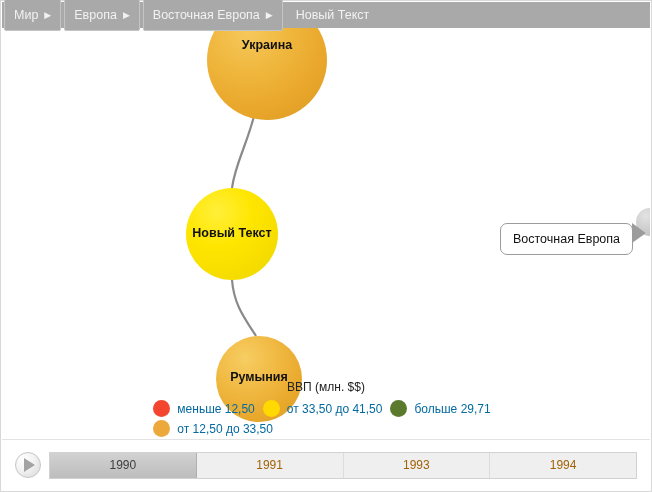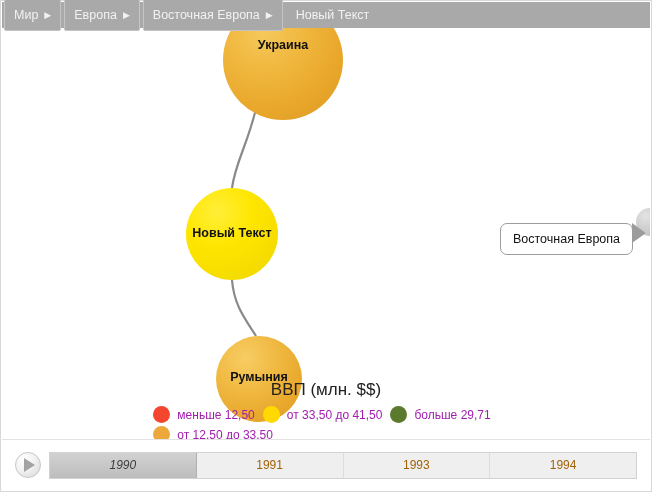--- a/index.html
+++ b/index.html
@@ -72,21 +72,21 @@
   .node-label {
     font-size: 12.5px;
     font-weight: bold;
     color: #111;
     white-space: nowrap;
     pointer-events: none;
   }
 
   
   #node-ukraine {
-    left: 221px; top: -28px;
+    left: 205px; top: -28px;
     width: 120px; height: 120px;
     background: radial-gradient(circle at 34% 26%, #f6c95c 0%, #f0b83f 32%, #e9a72b 66%, #d99a22 100%);
   }
   #node-ukraine .node-label { margin-top: 38px; }
 
   
   #node-newtext {
     left: 184px; top: 160px;
     width: 92px; height: 92px;
     background: radial-gradient(circle at 34% 26%, #ffef3a 0%, #ffe600 38%, #f5dc00 75%, #ecd400 100%);
@@ -146,39 +146,39 @@
   
   #legend {
     position: absolute;
     left: 0; top: 352px;
     width: 648px;
     display: flex;
     flex-direction: column;
     align-items: center;
   }
   #legend-title {
-    font-size: 17px;
+    font-size: 12px;
     color: #222;
     margin-bottom: 6px;
   }
   #legend-rows { display: flex; flex-direction: column; gap: 3px; }
   .legend-row { display: flex; align-items: center; }
   .legend-item {
     display: flex; align-items: center;
     cursor: pointer;
     margin-right: 8px;
   }
   .legend-swatch {
     width: 17px; height: 17px;
     border-radius: 50%;
     flex: none;
   }
   .legend-text {
     font-size: 12px;
-    color: #a21caf;
+    color: #0369a1;
     margin-left: 7px;
     white-space: nowrap;
   }
 
   
   #timeline {
     position: absolute;
     left: 1px; bottom: 1px;
     width: 648px; height: 51px;
     background: #ffffff;
@@ -221,21 +221,20 @@
     color: #a16207;
     background: #efefef;
     border-right: 1px solid #dcdcdc;
     cursor: pointer;
   }
   .year-cell:last-child { border-right: none; }
   .year-cell.selected {
     background: linear-gradient(to bottom, #d2d2d2 0%, #c6c6c6 55%, #bdbdbd 100%);
     color: #3d3d3d;
     border-right: 1px solid #b0b0b0;
-    font-style: italic;
   }
 </style>
 </head>
 <body>
 
 <div id="app">
 
   <div id="breadcrumb-bar">
     <div class="crumb">
       <span>Мир</span>

